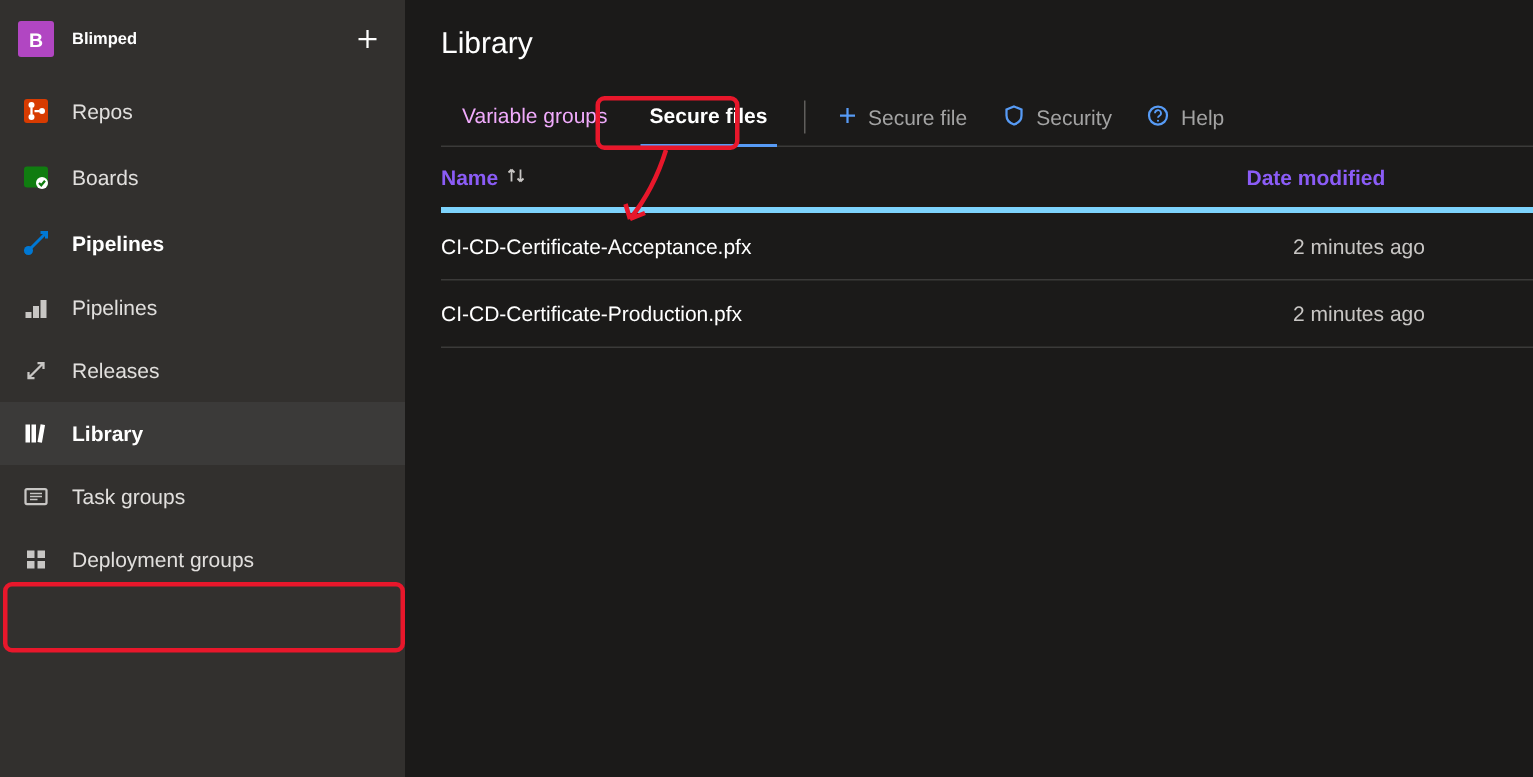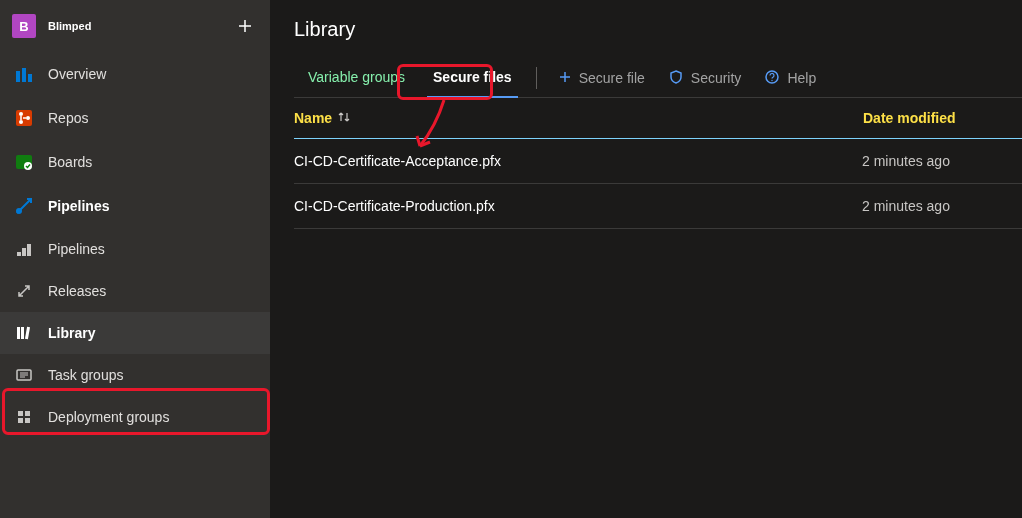--- a/index.html
+++ b/index.html
@@ -106,21 +106,21 @@
     .toolbar {
       display: flex;
       align-items: center;
       gap: 0;
       border-bottom: 1px solid #3b3a39;
       padding-bottom: 0;
       position: relative;
     }
     .tab {
       padding: 10px 14px 12px;
-      color: #86efac;
+      color: #f0abfc;
       cursor: pointer;
       position: relative;
     }
     .tab.active {
       font-weight: 700;
       color: #fff;
     }
     .tab.active::after {
       content: "";
       position: absolute;
@@ -141,25 +141,25 @@
       align-items: center;
       gap: 8px;
       padding: 8px 12px;
       color: #a3a3a3;
       cursor: pointer;
     }
     .toolbar-action .action-icon { color: #579bf5; }
     .table-header {
       display: flex;
       padding: 12px 0;
-      border-bottom: 1px solid #7dd3fc;
-      color: #fde047;
+      border-bottom: 4px solid #7dd3fc;
+      color: #8b5cf6;
     }
     .col-name { flex: 1; font-weight: 600; display: flex; align-items: center; gap: 6px; }
-    .col-date { width: 159px; font-weight: 600; }
+    .col-date { width: 191px; font-weight: 600; }
     .table-row {
       display: flex;
       padding: 14px 0;
       border-bottom: 1px solid #3b3a39;
       color: #fff;
     }
     .cell-name { flex: 1; }
     .cell-date { width: 160px; color: #c8c6c4; }
     
     .highlight-box {
@@ -193,30 +193,20 @@
   <div class="project-header">
     <div class="project-badge">B</div>
     <div class="project-name">Blimped</div>
     <div class="project-add">
       <svg width="14" height="14" viewBox="0 0 14 14">
           <path d="M7 1v12M1 7h12" stroke="#fff" stroke-width="1.5"></path>
         </svg>
     </div>
   </div>
 
-  <div class="nav-item">
-    <span class="nav-icon">
-      <svg width="18" height="18" viewBox="0 0 18 18">
-          <rect x="1" y="6" width="4" height="11" fill="#0078d4"></rect>
-          <rect x="7" y="3" width="4" height="14" fill="#0078d4"></rect>
-          <rect x="13" y="9" width="4" height="8" fill="#0078d4"></rect>
-        </svg>
-    </span>
-    <span>Overview</span>
-  </div>
 
   <div class="nav-item">
     <span class="nav-icon">
       <svg width="18" height="18" viewBox="0 0 18 18">
           <rect x="1" y="1" width="16" height="16" rx="2" fill="#d83b01"></rect>
           <circle cx="6" cy="5" r="2" fill="#fff"></circle>
           <circle cx="6" cy="13" r="2" fill="#fff"></circle>
           <circle cx="13" cy="9" r="2" fill="#fff"></circle>
           <path d="M6 7v4M8 9h3" stroke="#fff" stroke-width="1.5"></path>
         </svg>

